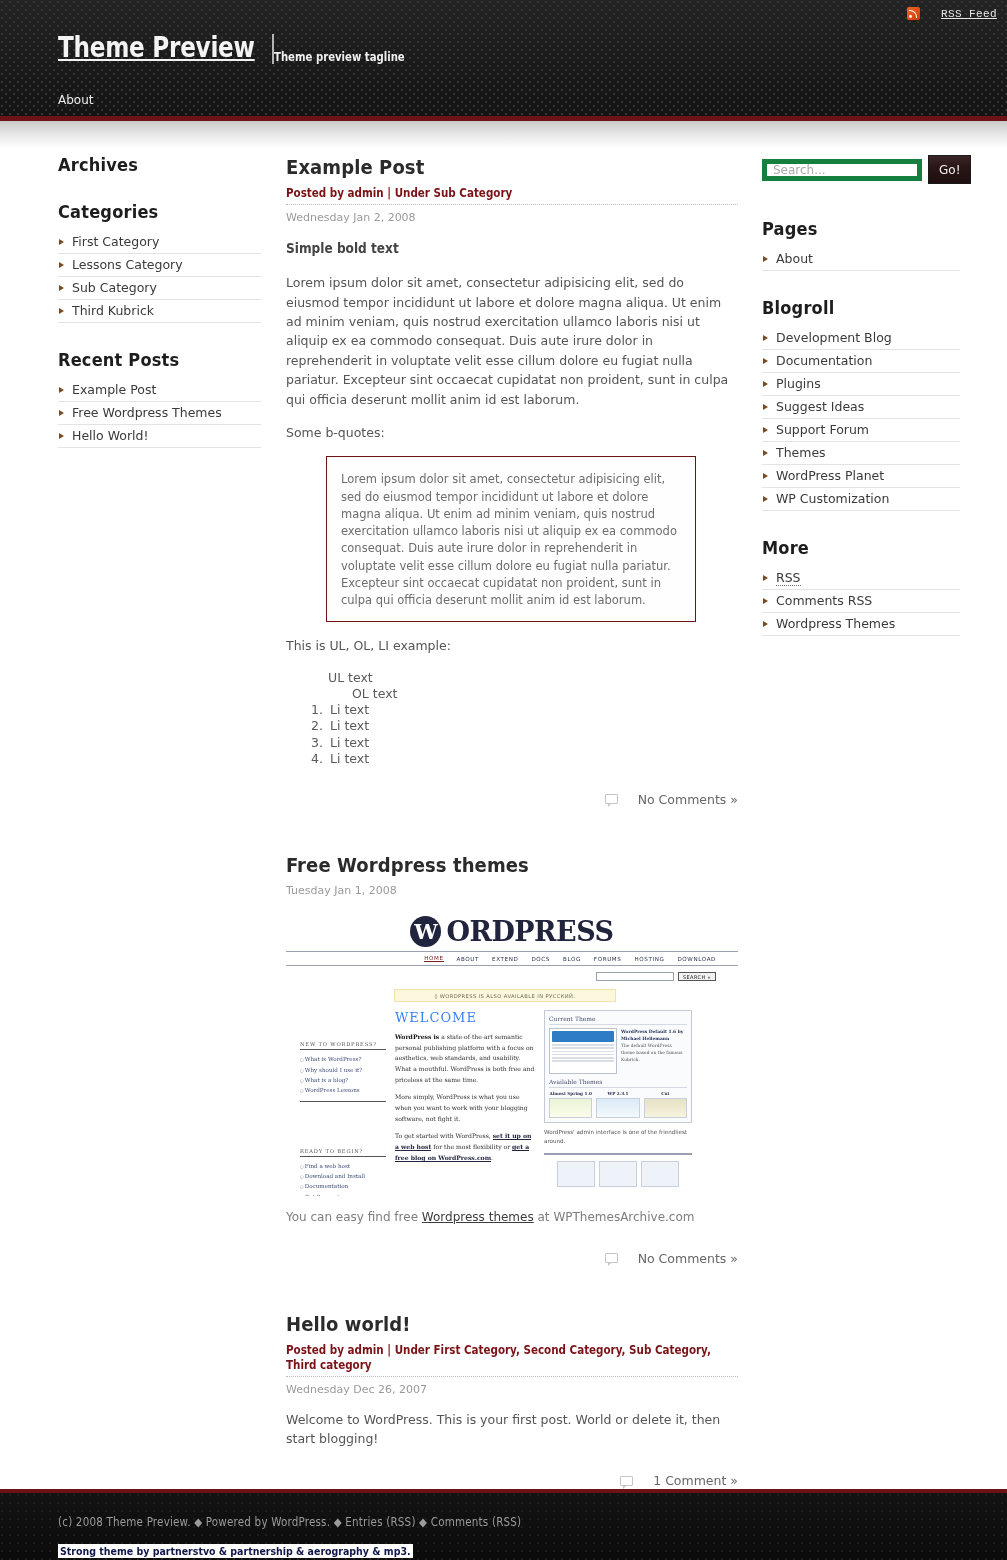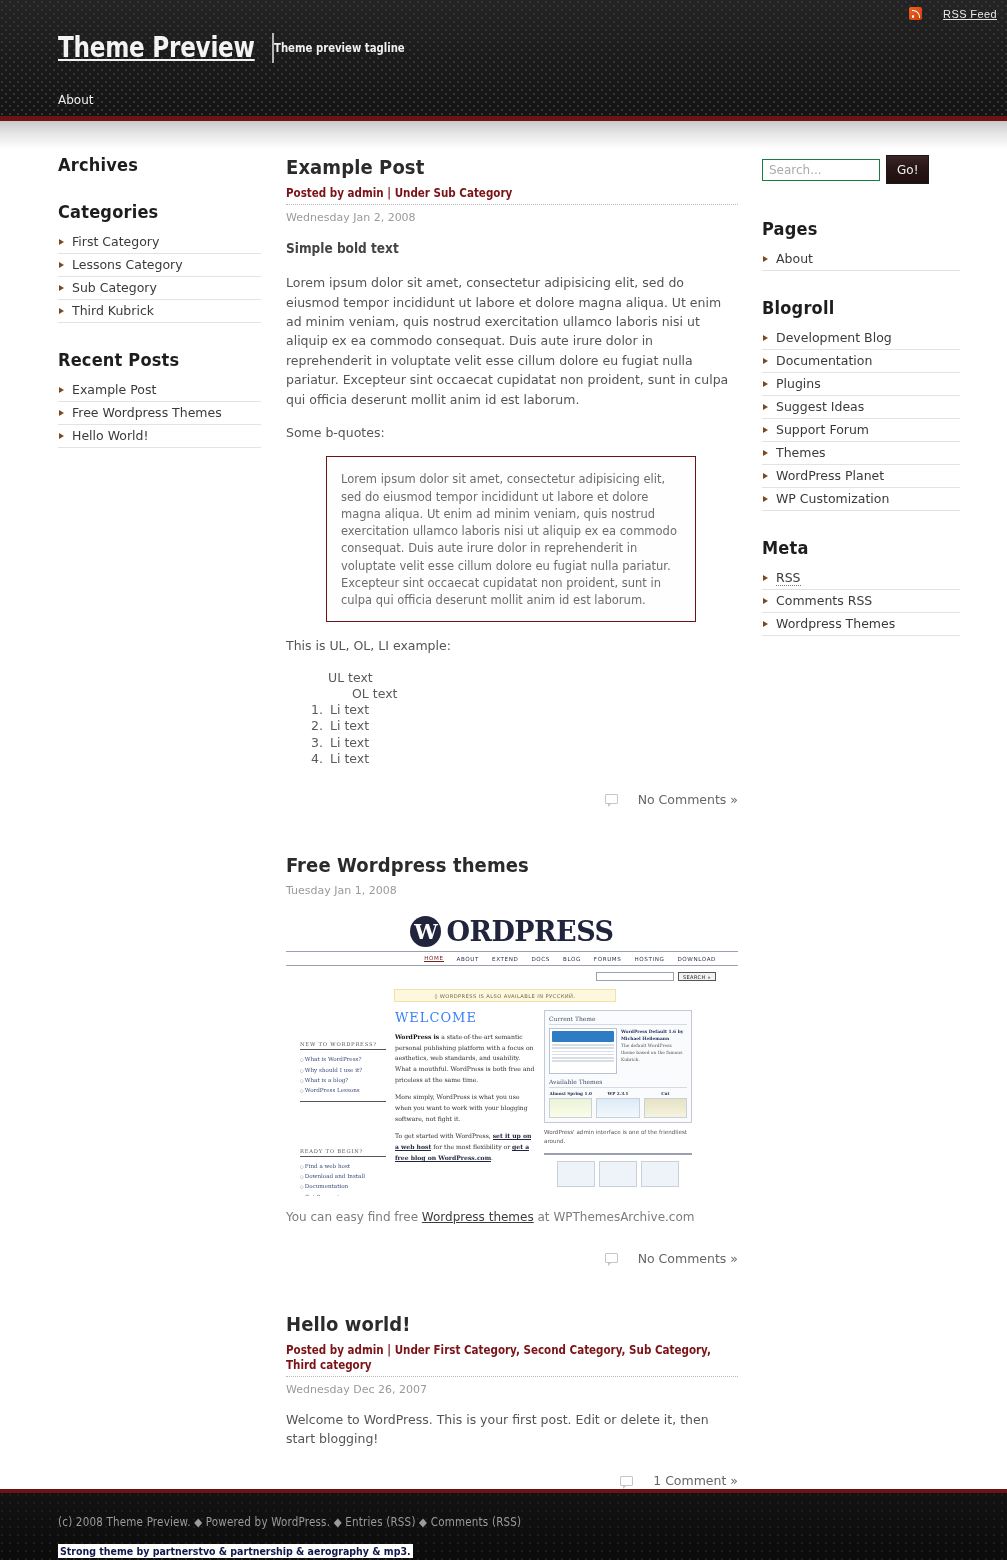--- a/index.html
+++ b/index.html
@@ -19,41 +19,41 @@
       radial-gradient(circle at 2px 2px, #343434 1.1px, transparent 1.4px),
       radial-gradient(circle at 6px 6px, #343434 1.1px, transparent 1.4px),
       linear-gradient(180deg, #242424 0%, #1a1a1a 55%, #141414 100%);
     background-size: 8px 8px, 8px 8px, 100% 100%;
     border-bottom: 5px solid #6d1316;
   }
   .rss-feed {
     position: absolute; top: 7px; right: 10px;
     display: flex; align-items: center; gap: 21px;
     color: #e8e8e8; font-size: 11px;
-    font-family: Liberation Sans, sans-serif;
+    font-family: Liberation Mono, monospace;
     letter-spacing: .4px;
   }
   .rss-glyph {
     width: 13px; height: 13px; border-radius: 2px;
     background: linear-gradient(135deg, #f26522 0%, #d03a0a 100%);
     position: relative; flex: none;
   }
   .rss-glyph::before {
     content: ""; position: absolute; left: 2.5px; bottom: 2.5px;
     width: 2.8px; height: 2.8px; border-radius: 50%; background: #fff;
   }
   .rss-glyph::after {
     content: ""; position: absolute; left: 2.5px; bottom: 2.5px;
     width: 7px; height: 7px;
     border-right: 1.8px solid #fff; border-top: 1.8px solid #fff;
     border-top-right-radius: 7px;
   }
   .brand {
     position: absolute; left: 58px; top: 31px;
-    display: flex; align-items: center; 
+    display: flex; align-items: flex-end; 
   }
   .site-title {
     color: #f3f3f3; font-size: 28px; font-weight: bold;
     font-family: "DejaVu Sans Condensed", "Liberation Sans Narrow", "Liberation Sans", sans-serif;
     letter-spacing: -.3px; transform: scaleX(.92); transform-origin: left center;
     white-space: nowrap;
   }
   .brand-sep { width: 2px; height: 30px; background: #cfcfcf; opacity:.85; }
   .site-tagline {
     color: #efefef; font-size: 12.5px; font-weight: bold;
@@ -216,21 +216,21 @@
   .wp-hr2 { border-top:2px solid #9aa0b0; margin:7px 0 6px 0; }
   .wp-tri { display:flex; gap:4px; justify-content:center; }
   .wp-tri > div { width:38px; height:26px; border:1px solid #c9cfdb; background:#eef3fa; }
 
   .caption-text { font-size: 12px; color:#7d7d7d; line-height:1.5; margin-top:12px; width: 452px; }
   .caption-text .lnk { color:#3c3c3c; }
 
   
   .search-row { display:flex; align-items:center; gap:6px; margin-bottom: 34px; }
   .search-input {
-    width: 118px; height: 22px; border: 1px solid #15803d; background:#fff;
+    width: 160px; height: 22px; border: 5px solid #15803d; background:#fff;
     padding: 0 6px; font-size: 12px; color:#737373;
     font-family:"DejaVu Sans", sans-serif; outline:none;
   }
   .search-input::placeholder { color:#aaa; }
   .search-btn {
     height: 29px; padding: 0 10px; border: 1px solid #1a1a1a;
     background: linear-gradient(180deg,#3a2626 0%, #2a1616 40%, #1f0f0f 100%);
     color:#f0f0f0; font-size:12px; font-family:"DejaVu Sans",sans-serif;
     cursor:pointer;
   }
@@ -447,21 +447,21 @@
           <span>No Comments »</span>
         </a>
       </div>
     </div>
 
     <div class="post">
       <h2 class="post-title">Hello world!</h2>
       <div class="post-meta">Posted by admin | Under First Category, Second Category, Sub Category, Third category</div>
       <div class="post-date">Wednesday Dec 26, 2007</div>
       <div class="post-body">
-        <p>Welcome to WordPress. This is your first post. Edit or delete it, then start blogging!</p>
+        <p>Welcome to WordPress. This is your first post. World or delete it, then start blogging!</p>
       </div>
       <div class="comments-row">
         <a class="comments-link" href="#">
           <span class="bubble-icon"></span>
           <span>1 Comment »</span>
         </a>
       </div>
     </div>
 
   </div>
@@ -488,21 +488,21 @@
         <li><a href="#">Plugins</a></li>
         <li><a href="#">Suggest Ideas</a></li>
         <li><a href="#">Support Forum</a></li>
         <li><a href="#">Themes</a></li>
         <li><a href="#">WordPress Planet</a></li>
         <li><a href="#">WP Customization</a></li>
       </ul>
     </div>
 
     <div class="widget">
-      <h3 class="widget-title">Meta</h3>
+      <h3 class="widget-title">More</h3>
       <ul class="wlist">
         <li><a href="#" class="abbr-link"><span class="abbr">RSS</span></a></li>
         <li><a href="#" class="abbr-link"><span>Comments RSS</span></a></li>
         <li><a href="#">Wordpress Themes</a></li>
       </ul>
     </div>
 
   </div>
 </div>
 

